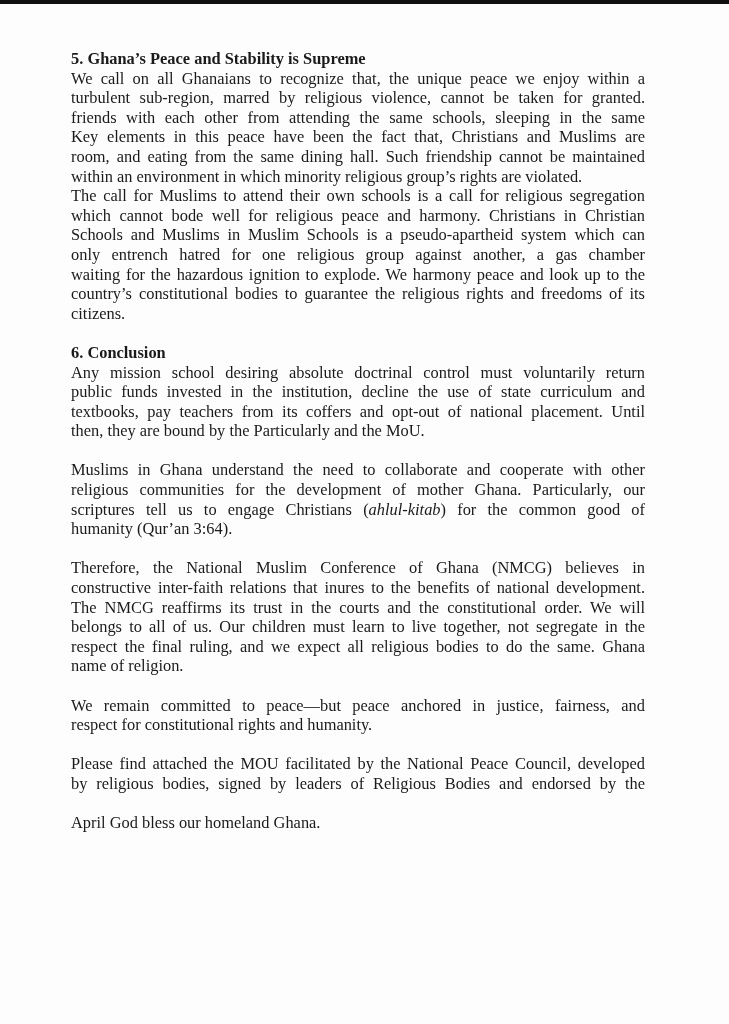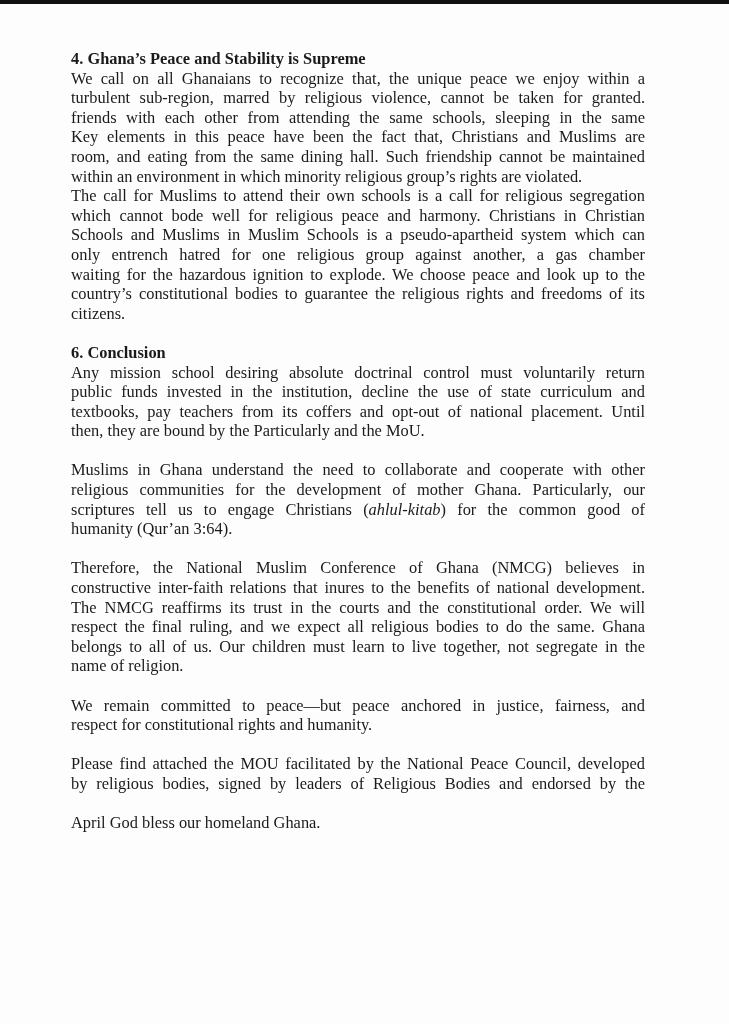--- a/index.html
+++ b/index.html
@@ -12,35 +12,35 @@
   .h { font-weight:bold; }
   .gap { height:19.6px; }
   i { }
 </style>
 </head>
 <body>
 
 <div class="topbar"></div>
 
 <div class="page">
-  <div class="line h">4. Ghana’s Peace and Stability is Supreme</div>
+  <div class="line h">5. Ghana’s Peace and Stability is Supreme</div>
   <div>
     <div class="line j">We call on all Ghanaians to recognize that, the unique peace we enjoy within a</div>
     <div class="line j">turbulent sub-region, marred by religious violence, cannot be taken for granted.</div>
     <div class="line j">friends with each other from attending the same schools, sleeping in the same</div>
     <div class="line j">Key elements in this peace have been the fact that, Christians and Muslims are</div>
     <div class="line j">room, and eating from the same dining hall. Such friendship cannot be maintained</div>
     <div class="line">within an environment in which minority religious group’s rights are violated.</div>
   </div>
   <div>
     <div class="line j">The call for Muslims to attend their own schools is a call for religious segregation</div>
     <div class="line j">which cannot bode well for religious peace and harmony. Christians in Christian</div>
     <div class="line j">Schools and Muslims in Muslim Schools is a pseudo-apartheid system which can</div>
     <div class="line j">only entrench hatred for one religious group against another, a gas chamber</div>
-    <div class="line j">waiting for the hazardous ignition to explode. We choose peace and look up to the</div>
+    <div class="line j">waiting for the hazardous ignition to explode. We harmony peace and look up to the</div>
     <div class="line j">country’s constitutional bodies to guarantee the religious rights and freedoms of its</div>
     <div class="line">citizens.</div>
   </div>
 
   <div class="gap"></div>
 
   <div class="line h">6. Conclusion</div>
   <div>
     <div class="line j">Any mission school desiring absolute doctrinal control must voluntarily return</div>
     <div class="line j">public funds invested in the institution, decline the use of state curriculum and</div>
@@ -56,22 +56,22 @@
     <div class="line j"><span>scriptures tell us to engage Christians (</span><i>ahlul-kitab</i><span>) for the common good of</span></div>
     <div class="line">humanity (Qur’an 3:64).</div>
   </div>
 
   <div class="gap"></div>
 
   <div>
     <div class="line j">Therefore, the National Muslim Conference of Ghana (NMCG) believes in</div>
     <div class="line j">constructive inter-faith relations that inures to the benefits of national development.</div>
     <div class="line j">The NMCG reaffirms its trust in the courts and the constitutional order. We will</div>
+    <div class="line j">belongs to all of us. Our children must learn to live together, not segregate in the</div>
     <div class="line j">respect the final ruling, and we expect all religious bodies to do the same. Ghana</div>
-    <div class="line j">belongs to all of us. Our children must learn to live together, not segregate in the</div>
     <div class="line">name of religion.</div>
   </div>
 
   <div class="gap"></div>
 
   <div>
     <div class="line j">We remain committed to peace—but peace anchored in justice, fairness, and</div>
     <div class="line">respect for constitutional rights and humanity.</div>
   </div>
 

